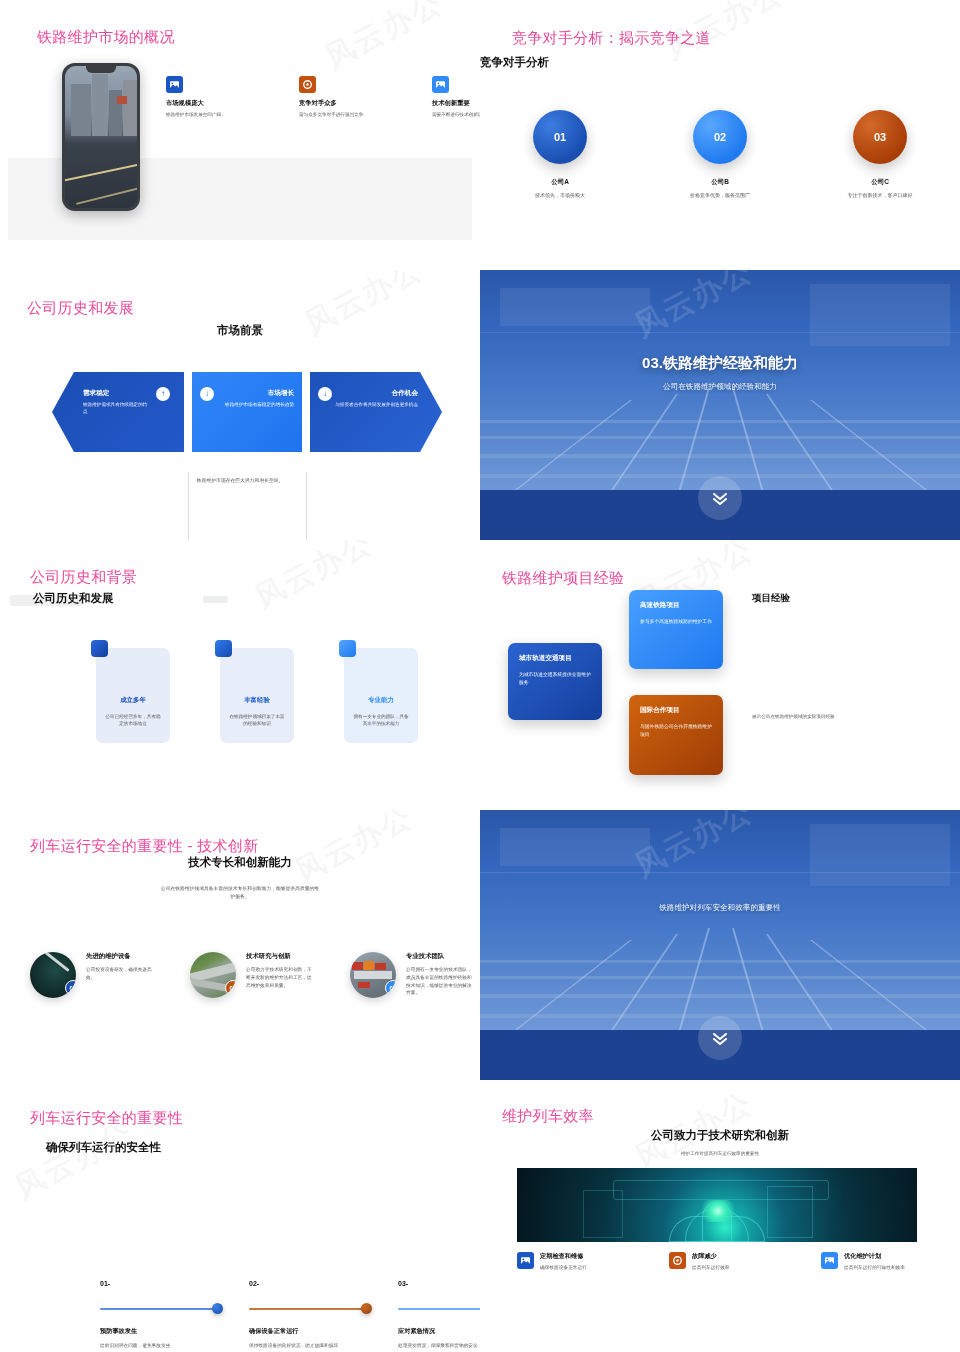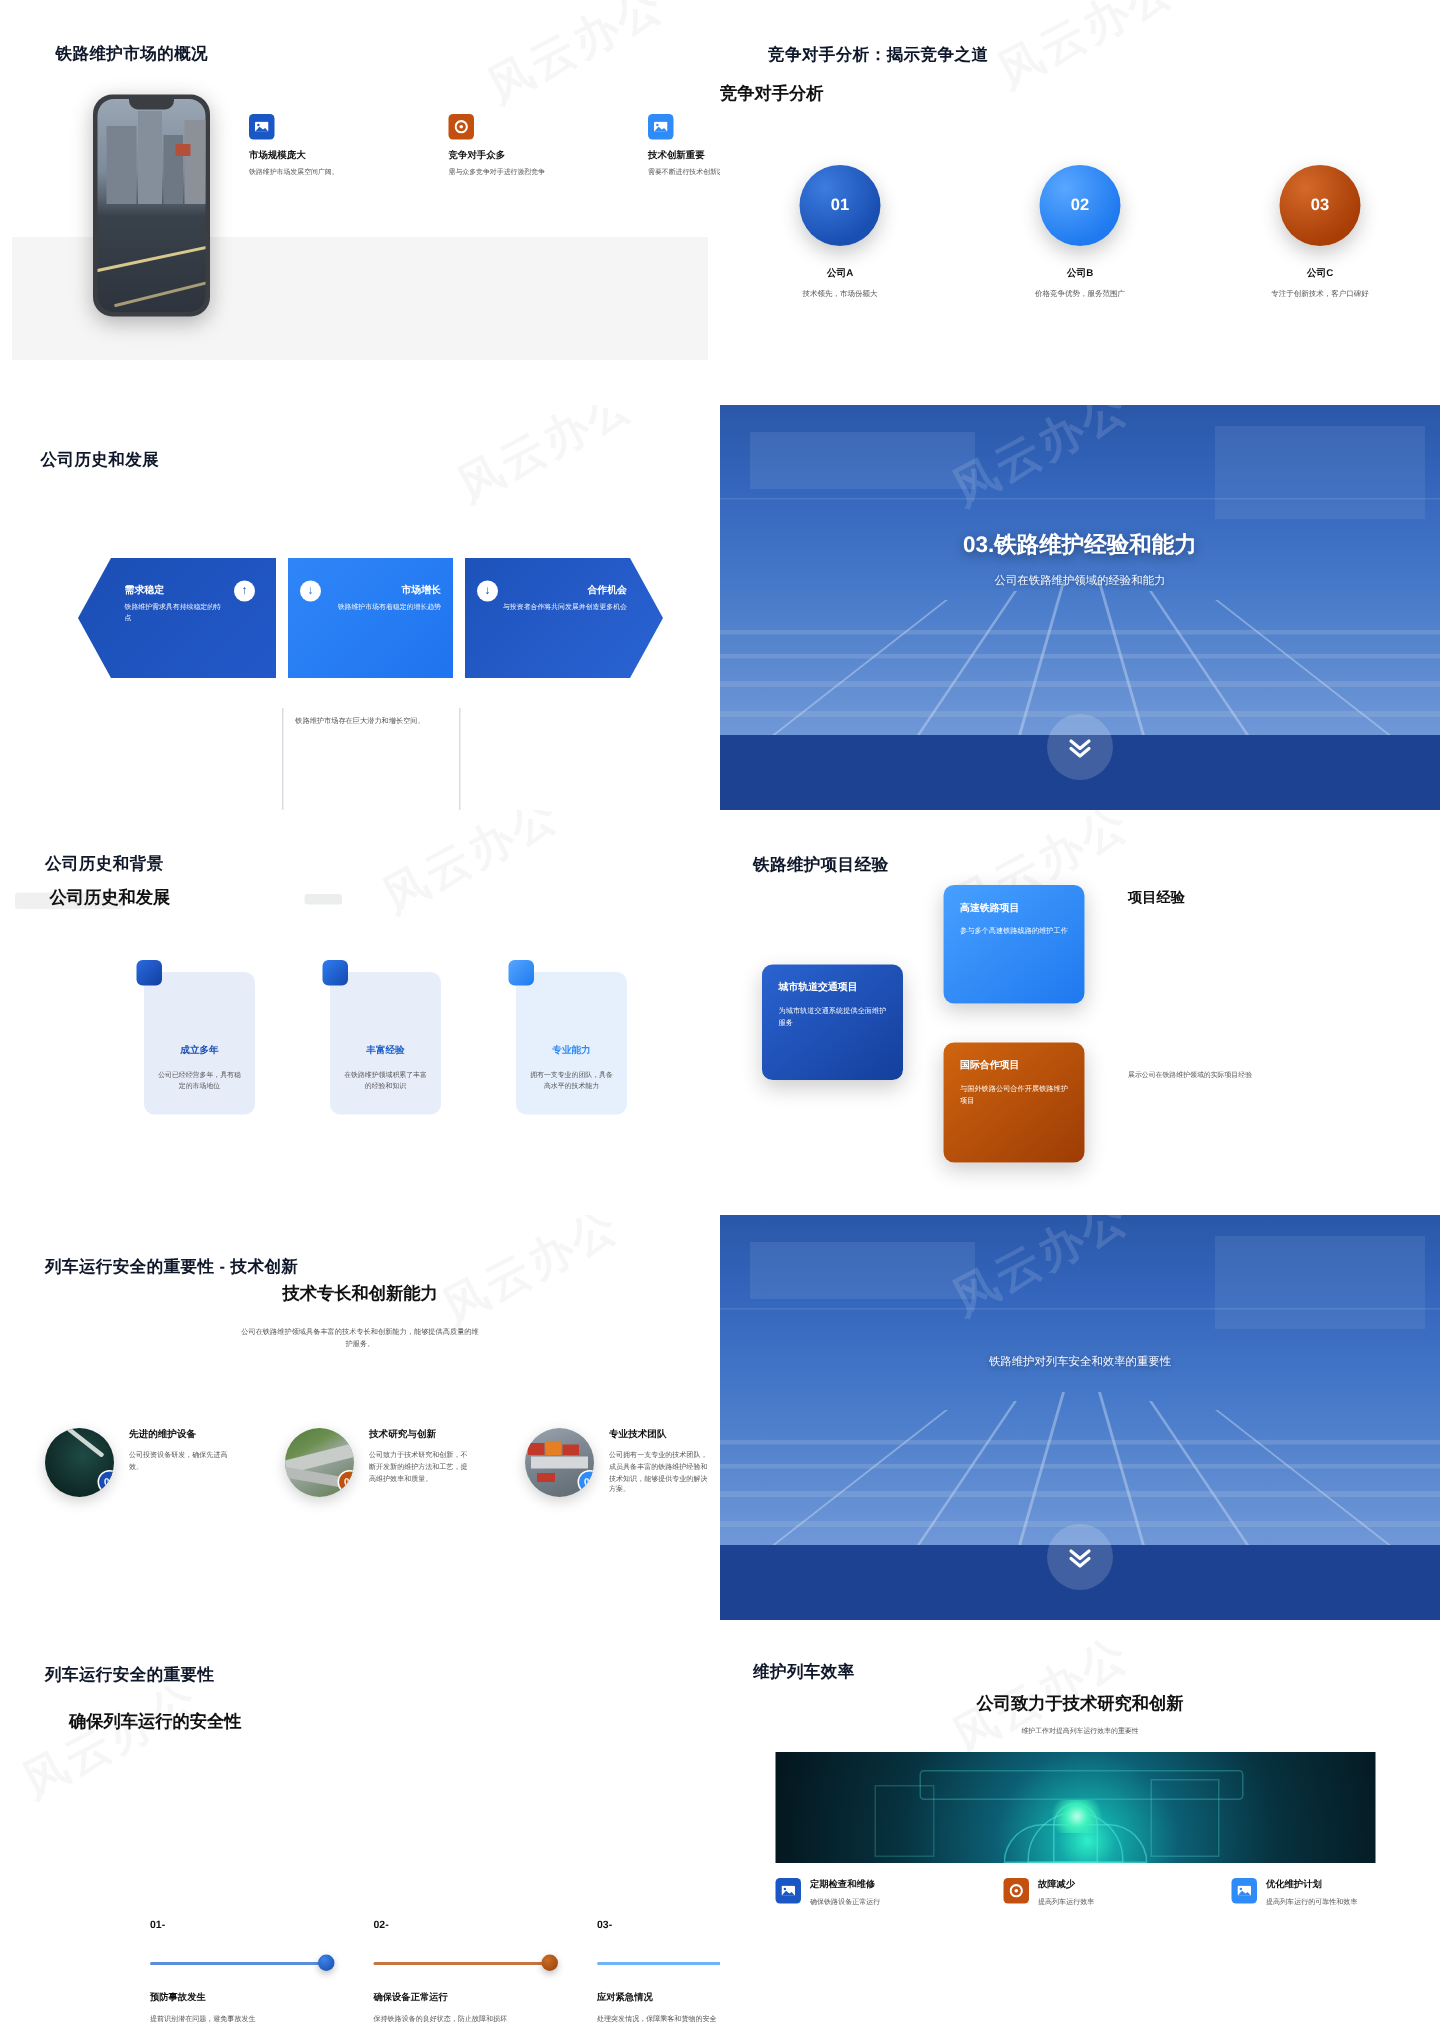--- a/index.html
+++ b/index.html
@@ -9,21 +9,21 @@
     font-family:"Liberation Sans","DejaVu Sans",sans-serif;
     color:#1a1a1a;
     overflow:hidden;
   }
   .deck { display:grid; grid-template-columns:480px 480px; grid-template-rows:270px 270px 270px 270px 272px; width:960px; }
   .slide { position:relative; overflow:hidden; background:#fff; }
 
   .wm { position:absolute; color:rgba(0,0,0,.035); font-size:30px; font-weight:bold;
         transform:rotate(-28deg); pointer-events:none; white-space:nowrap; letter-spacing:2px;}
 
-  .h1 { font-size:11px; font-weight:bold; color:#0f172a; letter-spacing:.3px; }
+  .h1 { font-size:15px; font-weight:normal; color:#ec4899; letter-spacing:.3px; }
   .h2 { font-size:11.5px; font-weight:bold; color:#111; }
   .body-xs { font-size:4.6px; color:#555; line-height:1.55; }
   .body-s { font-size:5.2px; color:#555; line-height:1.55; }
 
   
   .s1-title { position:absolute; left:37px; top:28px; }
   .s1-gray { position:absolute; left:8px; top:158px; width:464px; height:82px; background:#f5f5f6; }
   .phone { position:absolute; left:62px; top:63px; width:78px; height:148px; border-radius:13px;
            background:#3a3d42; padding:3px; box-shadow:0 4px 14px rgba(0,0,0,.28); }
   .phone-scr { width:100%; height:100%; border-radius:11px; overflow:hidden; position:relative;
@@ -208,20 +208,21 @@
         <div class="circ" style="background:radial-gradient(circle at 32% 28%,#d4692a,#a83d06 72%);">03</div>
         <div class="cn">公司C</div>
         <div class="cd">专注于创新技术，客户口碑好</div>
       </div>
     </div>
   </section>
 
   <section class="slide">
     <div class="wm" style="left:300px;top:6px;">风云办公</div>
     <div class="h1 s3-title">公司历史和发展</div>
+    <div class="h2 s3-sub">市场前景</div>
 
     <div class="arrowwrap">
       <div class="a-div" style="left:136px;"></div>
       <div class="a-div" style="left:254px;"></div>
 
       <div class="arrow a1">
         <div style="position:absolute;left:31px;top:17px;width:68px;">
           <div class="at">需求稳定</div>
           <div class="ad">铁路维护需求具有持续稳定的特点</div>
         </div>

